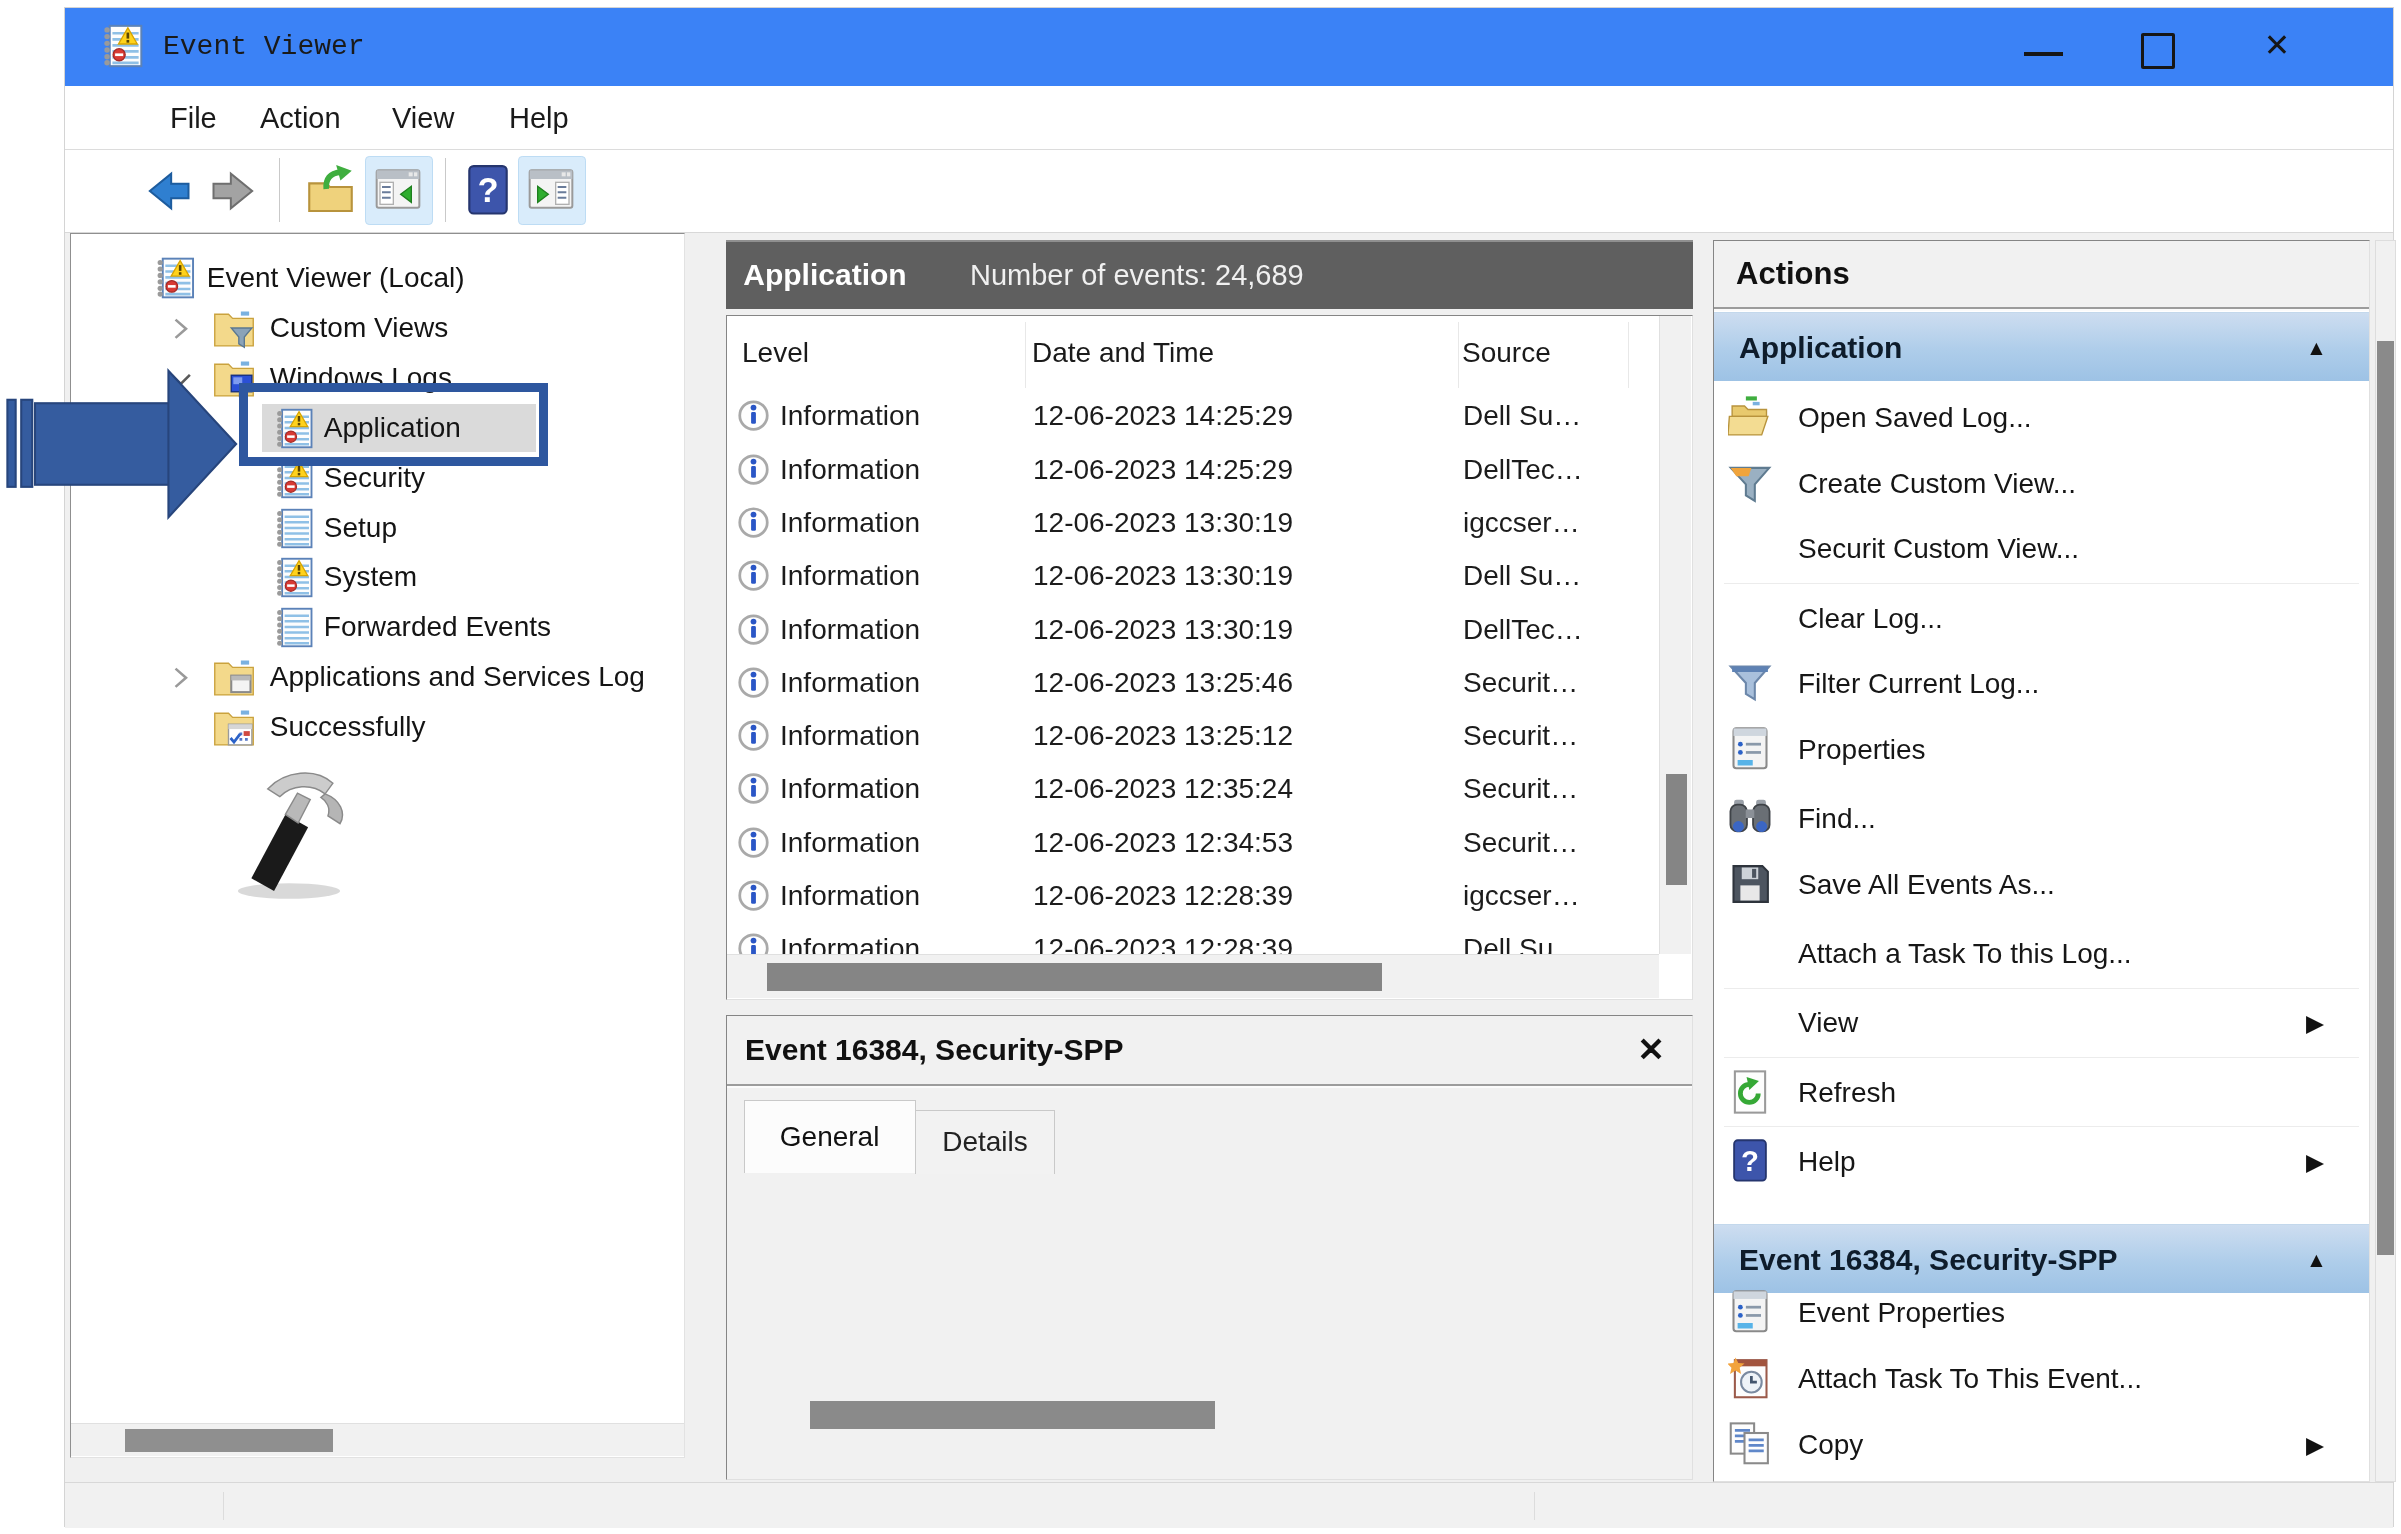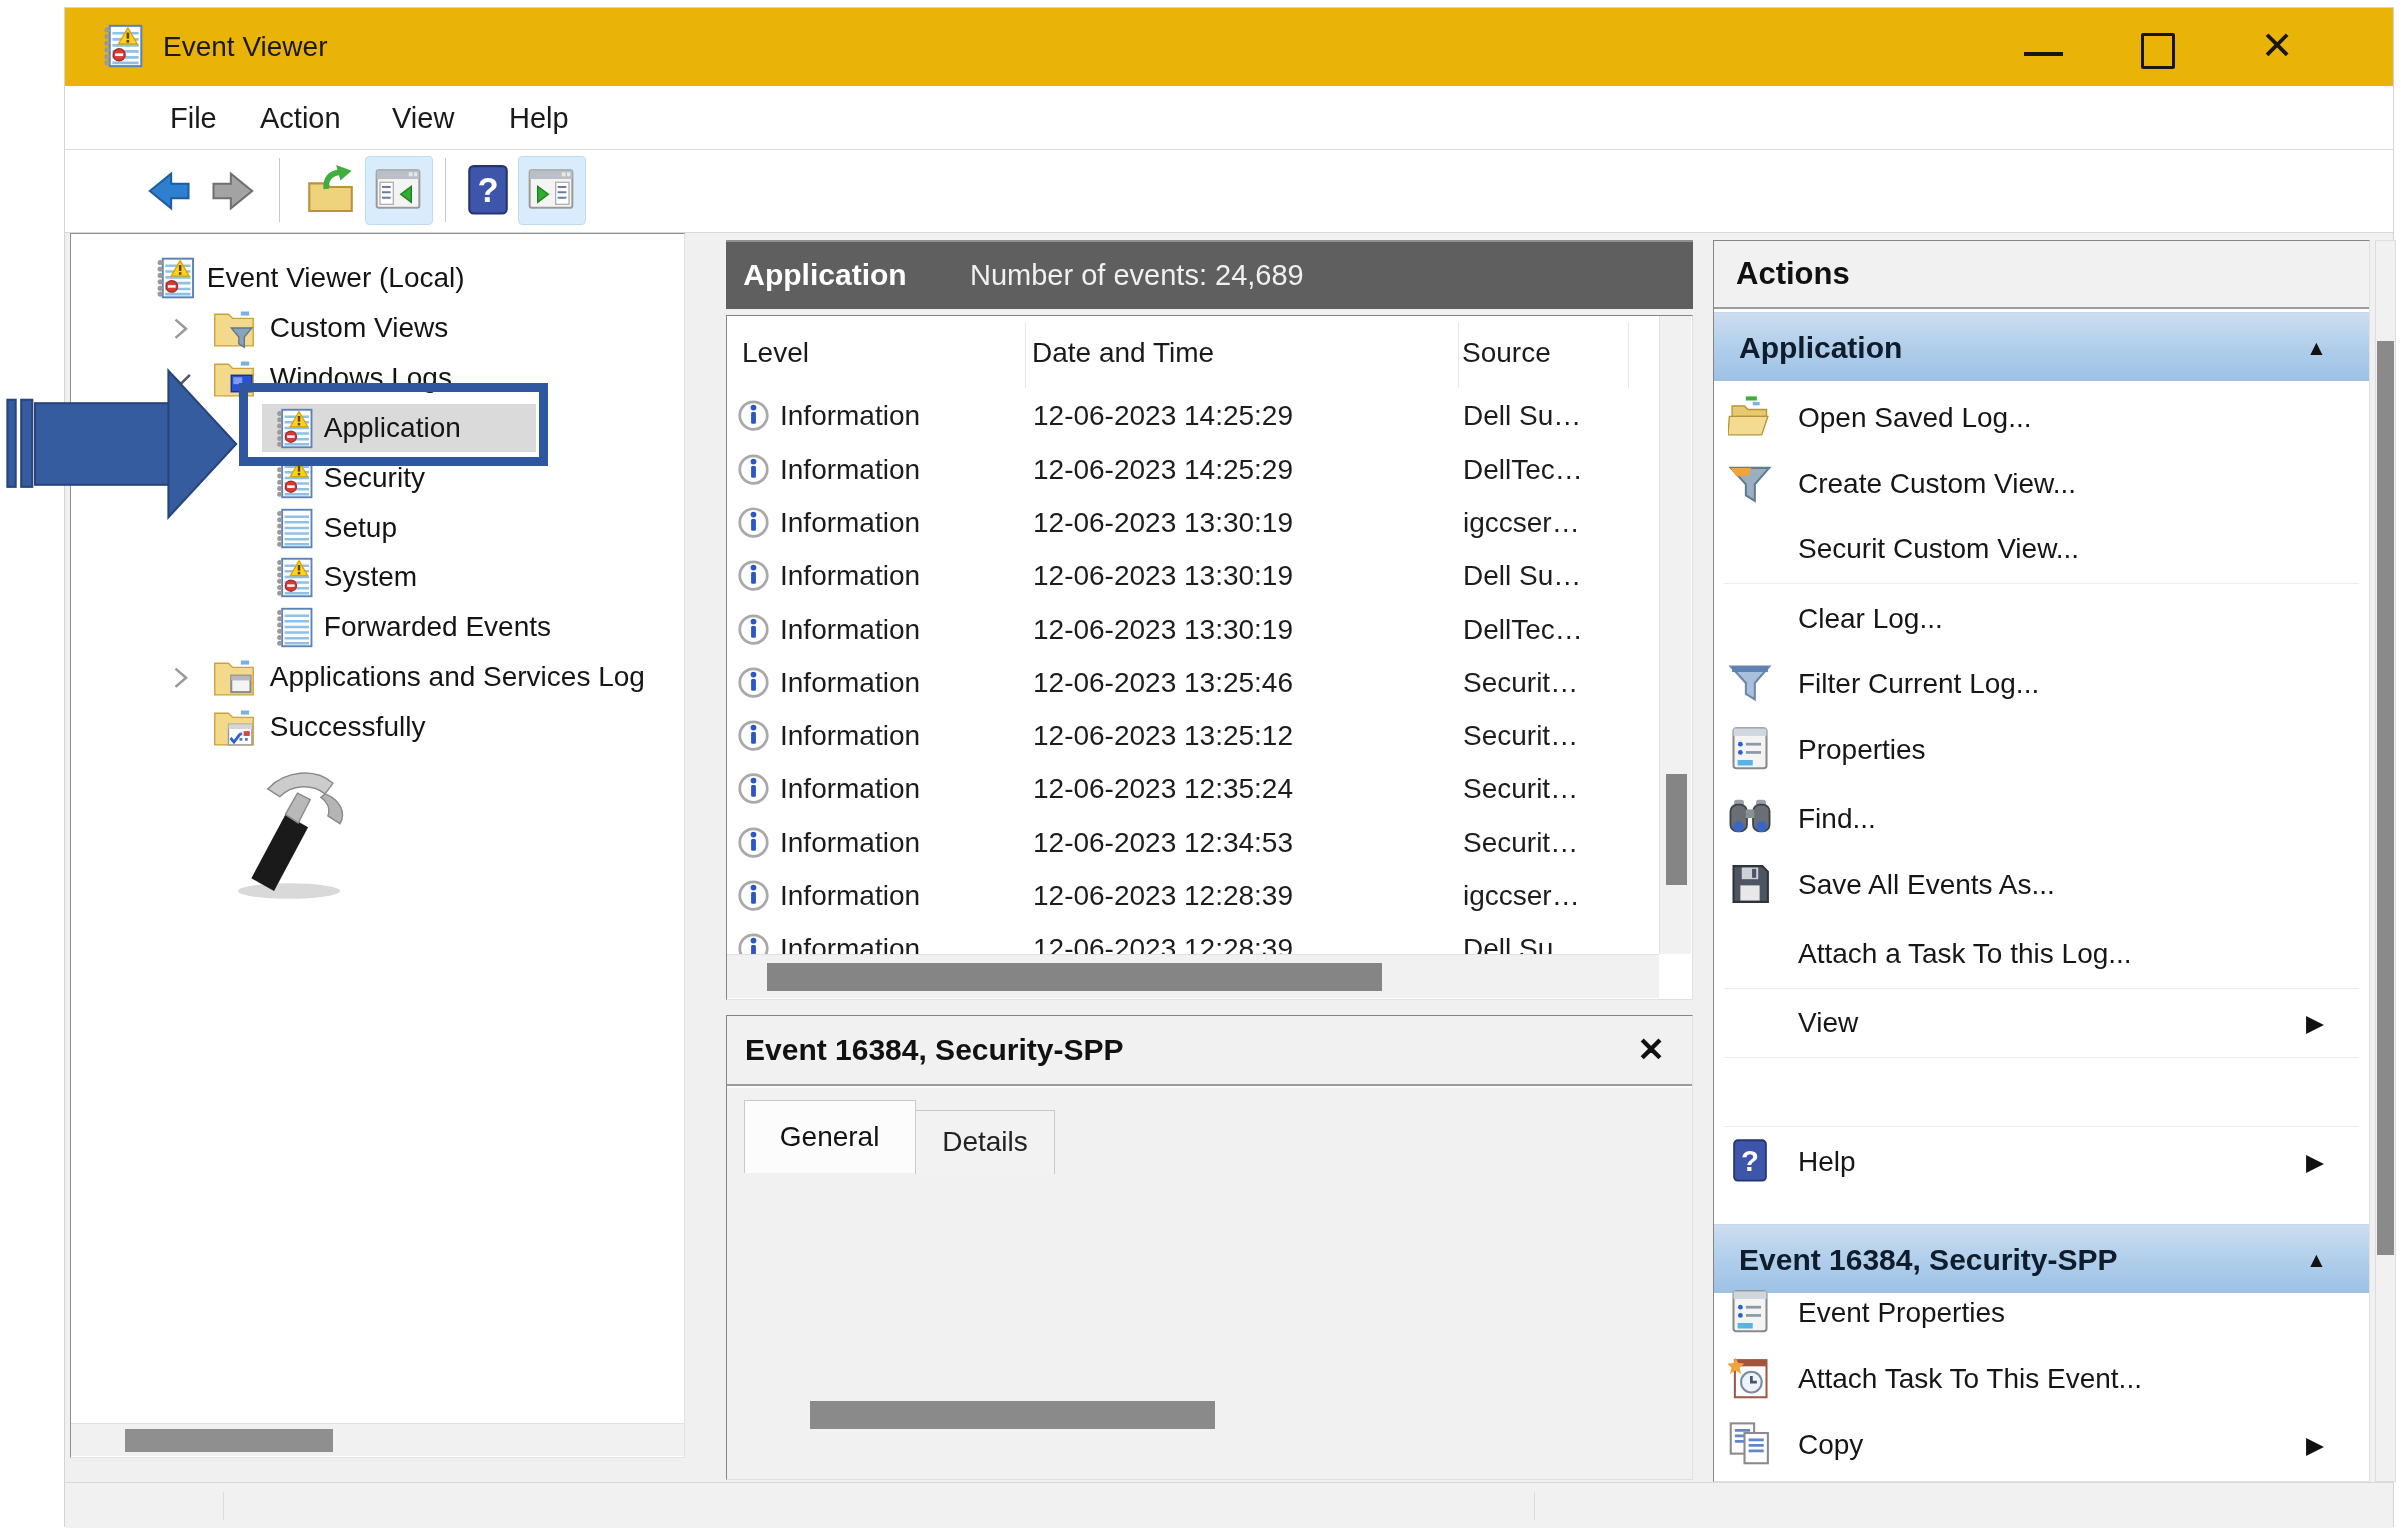--- a/index.html
+++ b/index.html
@@ -1,19 +1,19 @@
 <!DOCTYPE html>
 <html style="font-size:11px"><head>
 <meta charset="utf-8">
 <style>
   html,body{margin:0;padding:0;}
   body{width:2401px;height:1535px;background:#fff;font-family:"Liberation Sans",sans-serif;position:relative;overflow:hidden;color:#141414;}
   .abs{position:absolute;}
   .window{position:absolute;left:64px;top:7px;width:2330px;height:1520px;background:#f0f0f0;border:0.7px solid #d4d4d4;box-sizing:border-box;}
-  .titlebar{position:absolute;left:0;top:0;width:100%;height:78px;background:#eab308;}
+  .titlebar{position:absolute;left:0;top:0;width:100%;height:78px;background:#3b82f6;font-family:Liberation Mono, monospace;}
   .title-text{position:absolute;left:98px;top:0;line-height:78px;font-size:28px;color:#1a1a1a;white-space:nowrap;}
   .ctl-min{position:absolute;left:1959px;top:44px;width:39px;height:4.2px;background:#161616;}
   .ctl-max{position:absolute;left:2076px;top:25px;width:28px;height:30px;border:3.5px solid #161616;border-radius:2.1px;}
   .ctl-close{position:absolute;left:2181px;top:0;width:62px;line-height:76px;font-size:39px;color:#161616;text-align:center;}
   .menubar{position:absolute;left:0;top:78px;width:100%;height:64px;background:#fff;}
   .mitem{position:absolute;top:0;line-height:64px;font-size:29px;color:#1a1a1a;white-space:nowrap;}
   .toolbar{position:absolute;left:0;top:141px;width:100%;height:84px;background:#fff;border-top:1.4px solid #dcdcdc;border-bottom:1.4px solid #d8d8d8;box-sizing:border-box;}
   .tsep{position:absolute;top:8.3px;width:1.4px;height:64px;background:#c9c9c9;}
   .tbtn-hl{position:absolute;top:5.5px;width:68px;height:69px;background:#d9ecfb;border:1.4px solid #bddcf4;border-radius:4.2px;box-sizing:border-box;}
   .treepanel{position:absolute;left:4.8px;top:225px;width:615px;height:1225px;background:#fff;border:1.4px solid;border-color:#8f8f8f #e2e2e2 #e2e2e2 #8f8f8f;box-sizing:border-box;overflow:hidden;}
@@ -531,20 +531,26 @@
     </div>
     <div class="aitem" style="top:680px">
       <span class="alabel">Attach a Task To this Log...</span>
     </div>
     <div class="asep" style="top:747px"></div>
     <div class="aitem" style="top:749px">
       <span class="alabel">View</span>
       <span class="sub">▶</span>
     </div>
     <div class="asep" style="top:816px"></div>
+    <div class="aitem" style="top:819px">
+      <svg class="aicon" viewBox="0 0 64 64" width="44" height="44">
+          <use href="#s-refresh"></use>
+        </svg>
+      <span class="alabel">Refresh</span>
+    </div>
     <div class="asep" style="top:885px"></div>
     <div class="aitem" style="top:888px">
       <svg class="aicon" viewBox="0 0 64 64" width="44" height="44">
           <use href="#s-helpbox"></use>
         </svg>
       <span class="alabel">Help</span>
       <span class="sub">▶</span>
     </div>
 
     <div class="asection" style="top:983px">

